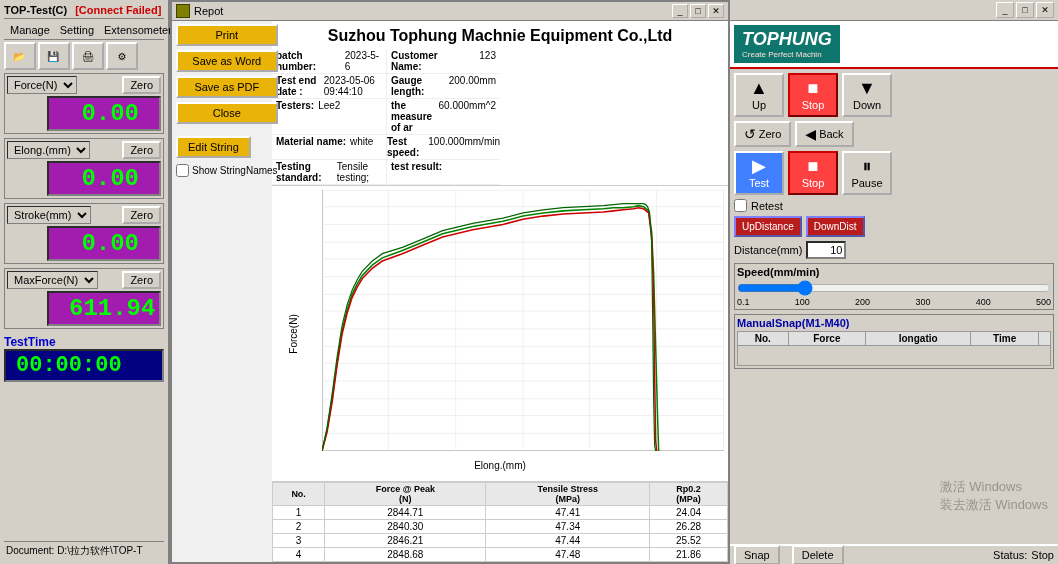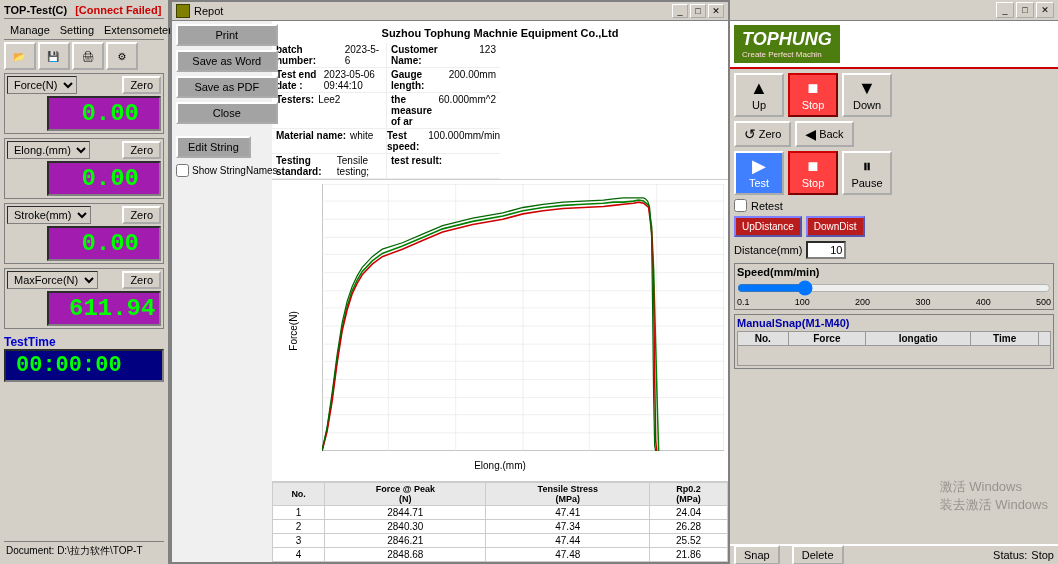--- a/index.html
+++ b/index.html
@@ -157,39 +157,39 @@
     .report-buttons {
       display: flex;
       flex-direction: column;
       position: absolute;
       left: 4px;
       top: 22px;
       gap: 4px;
       z-index: 10;
     }
     .report-btn {
-      background: #a3a3a3;
+      background: #eab308;
       border: 2px outset #ffffff;
       padding: 3px 10px;
       font-size: 11px;
       cursor: pointer;
       white-space: nowrap;
     }
 
     .report-content {
       flex: 1;
       display: flex;
       flex-direction: column;
       overflow: hidden;
       margin-left: 100px;
     }
 
     .report-header {
       text-align: center;
-      font-size: 11px;
+      font-size: 16px;
       font-weight: bold;
       padding: 6px 4px 4px;
       background: white;
     }
 
     .report-meta {
       display: grid;
       grid-template-columns: 1fr 1fr;
       background: white;
       border-bottom: 1px solid #ccc;
@@ -700,21 +700,21 @@
 
 <div id="right-panel">
 
   <div class="right-top-bar">
     <button class="win-btn">_</button>
     <button class="win-btn">□</button>
     <button class="win-btn">✕</button>
   </div>
 
   <div class="tophung-header">
-    <div style="display:flex; flex-direction:column; align-items:flex-start; background:#4d7c0f; padding:4px 8px;">
+    <div style="display:flex; flex-direction:column; align-items:flex-start; background:#0f766e; padding:4px 8px;">
       <span class="tophung-logo" style="color:white; font-size:18px; font-weight:bold; font-style:italic;">TOPHUNG</span>
       <span style="font-size:8px; color:#ffdddd;">Create Perfect Machin</span>
     </div>
   </div>
 
   <div class="right-controls">
 
     <div class="ctrl-row">
       <button class="big-ctrl-btn">
         <span class="btn-icon">▲</span>

